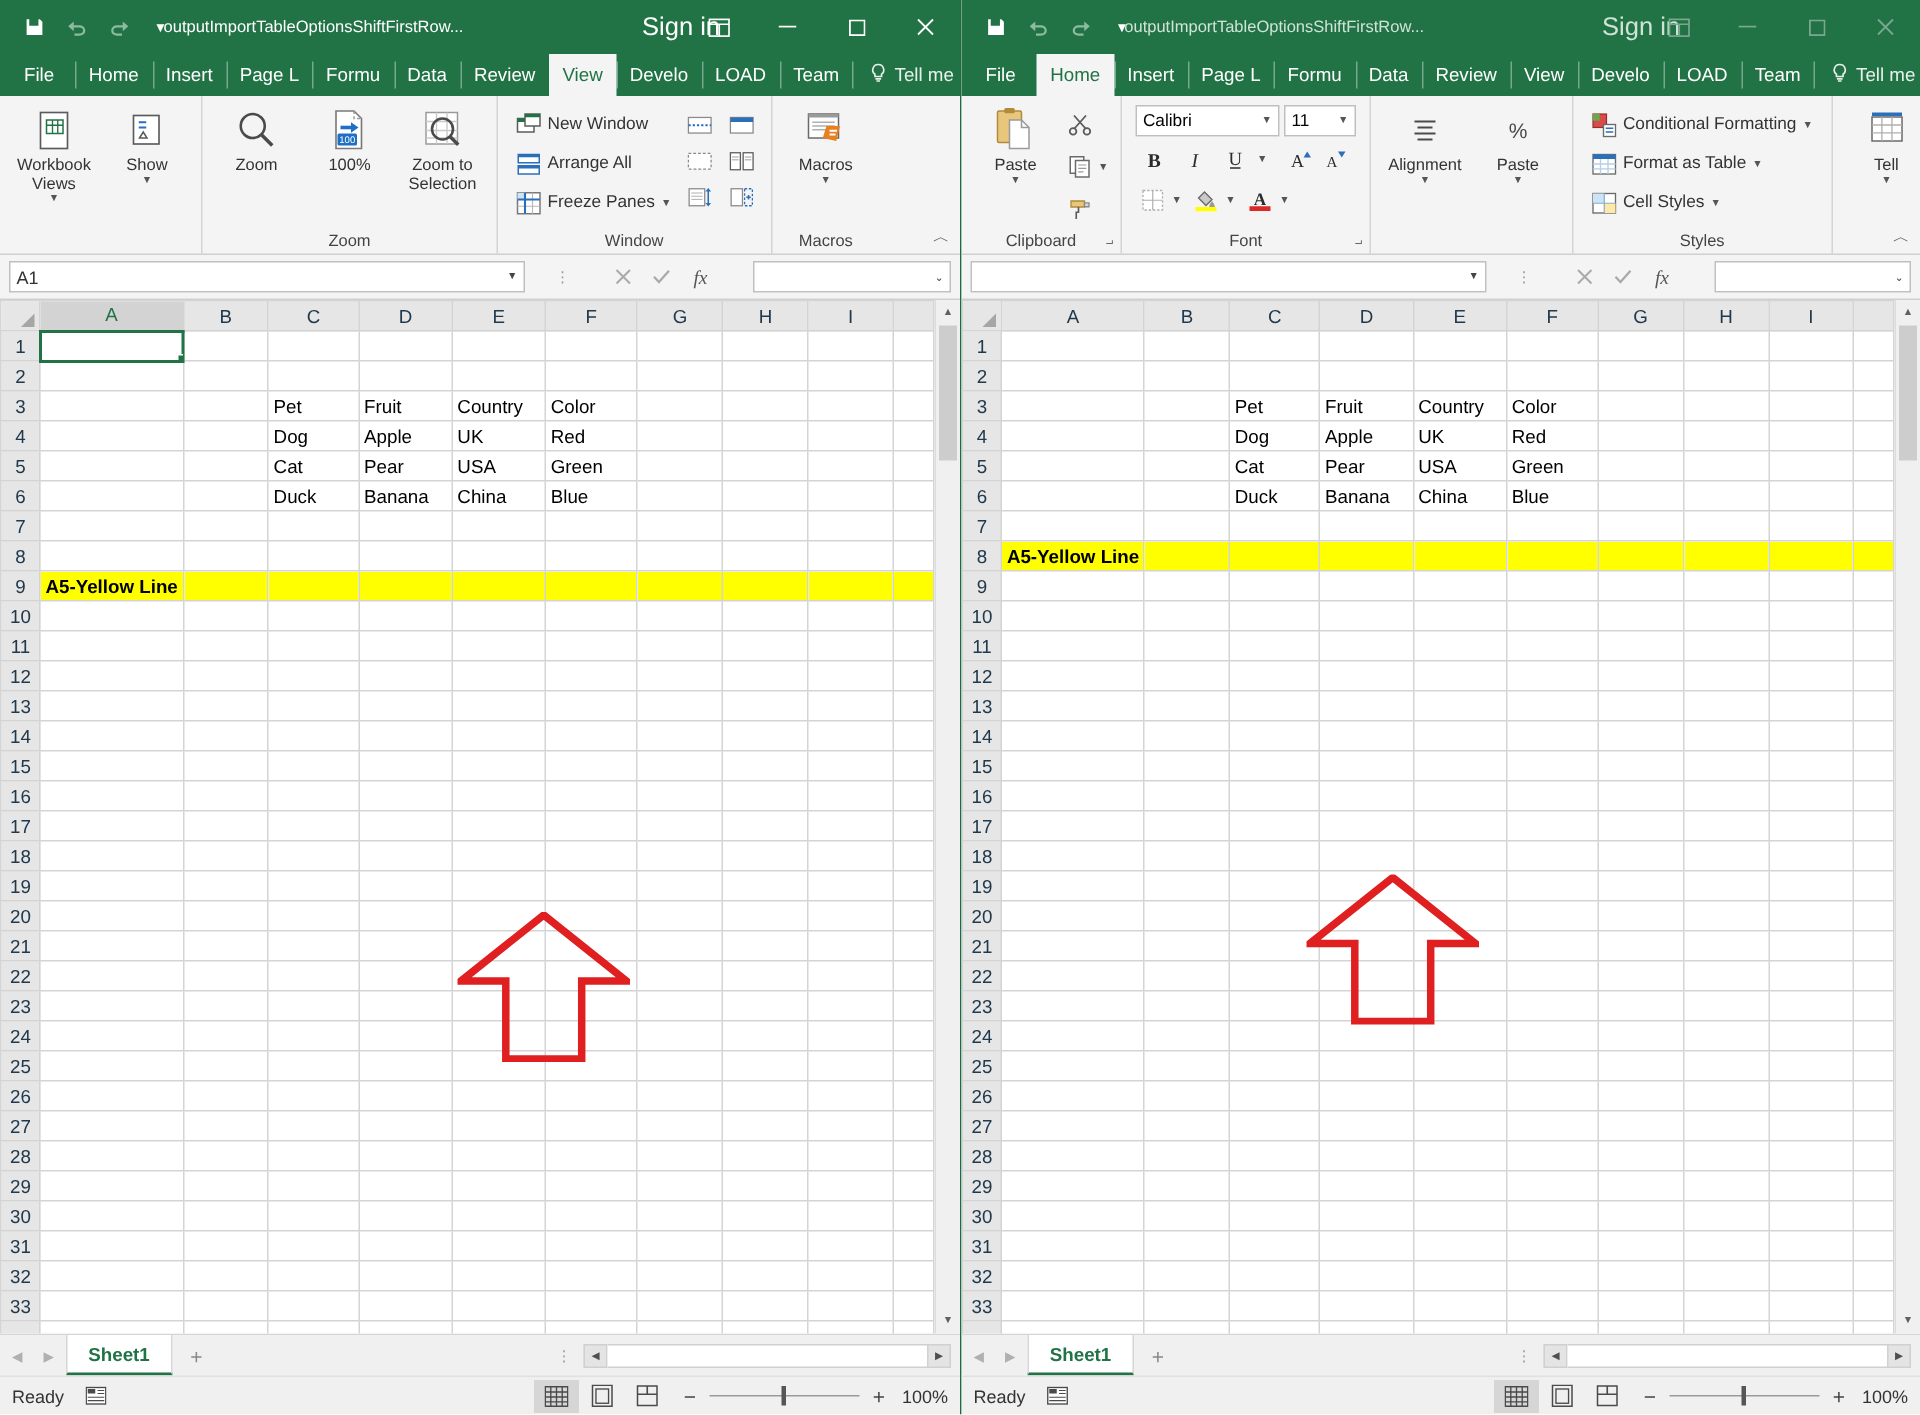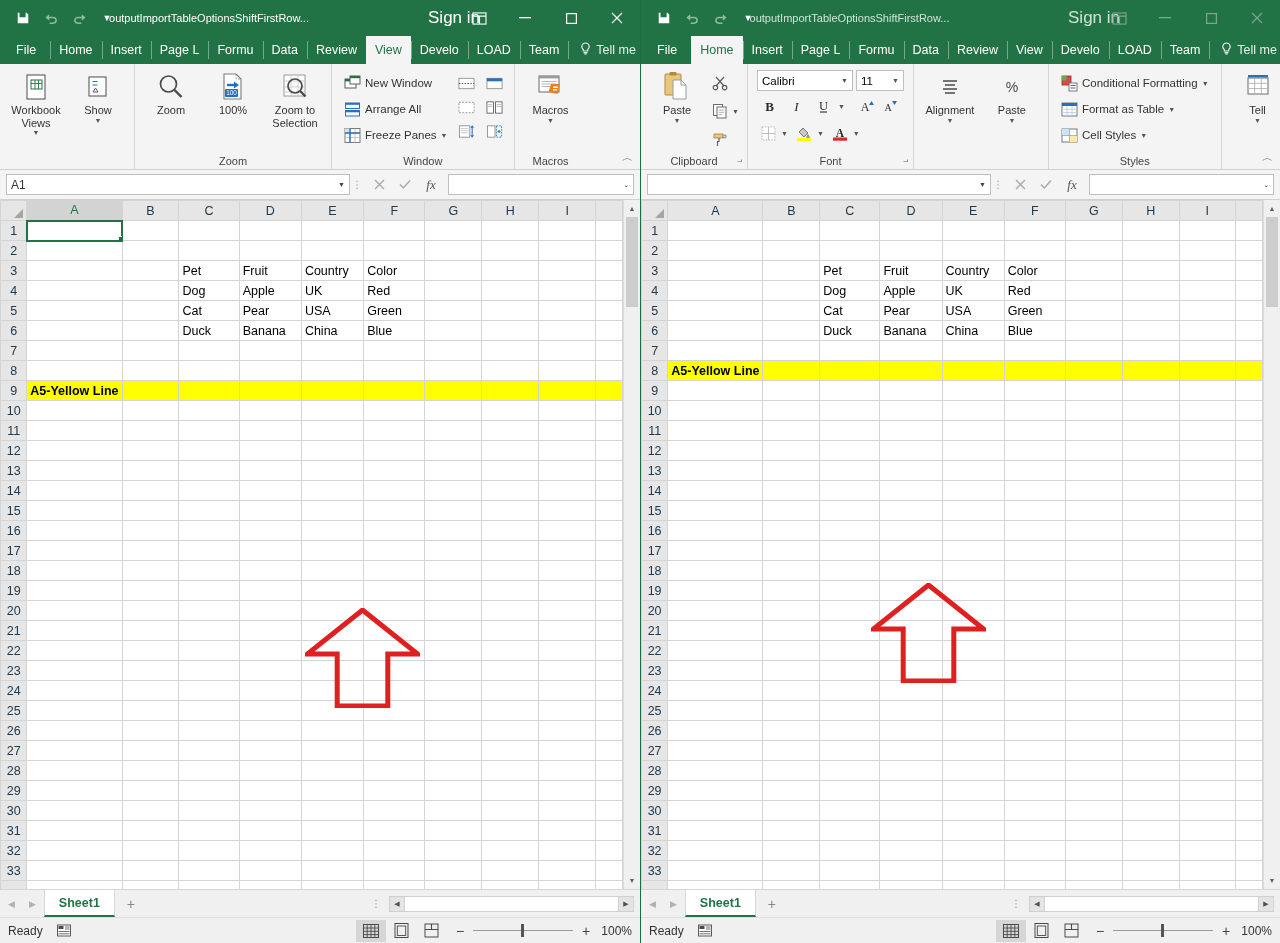--- a/index.html
+++ b/index.html
@@ -71,21 +71,21 @@
   .smallrow .ic { width: 17px; height: 17px; display: flex;
                   align-items: center; justify-content: center; }
   .caret { font-size: 7px; color: #555; line-height: 1; }
   .collapse-ribbon { position: absolute; right: 7px; bottom: 4px;
                      font-size: 11px; color: #666; }
   .dlg-launcher { position: absolute; right: 5px; bottom: 3px;
                   font-size: 9px; color: #666; }
 
   
   .fbar { height: 30px; background: #f4f4f4; display: flex; align-items: center;
-          padding: 0 6px; gap: 0; flex: none;
+          padding: 0 6px; gap: 18px; flex: none;
           border-bottom: 1px solid #d0d0d0; }
   .namebox { width: 344px; height: 21px; background: #fff;
              border: 1px solid #bfbfbf; display: flex; align-items: center;
              padding: 0 4px; font-size: 12px; color: #333; }
   .namebox .nb-text { flex: 1; }
   .namebox .nb-caret { font-size: 7px; color: #444; }
   .fbar-sep { width: 14px; text-align: center; color: #9a9a9a; font-size: 10px;
               letter-spacing: 0; }
   .fbtns { display: flex; align-items: center; gap: 0; padding: 0 2px; }
   .fbtn { width: 26px; height: 22px; display: flex; align-items: center;

